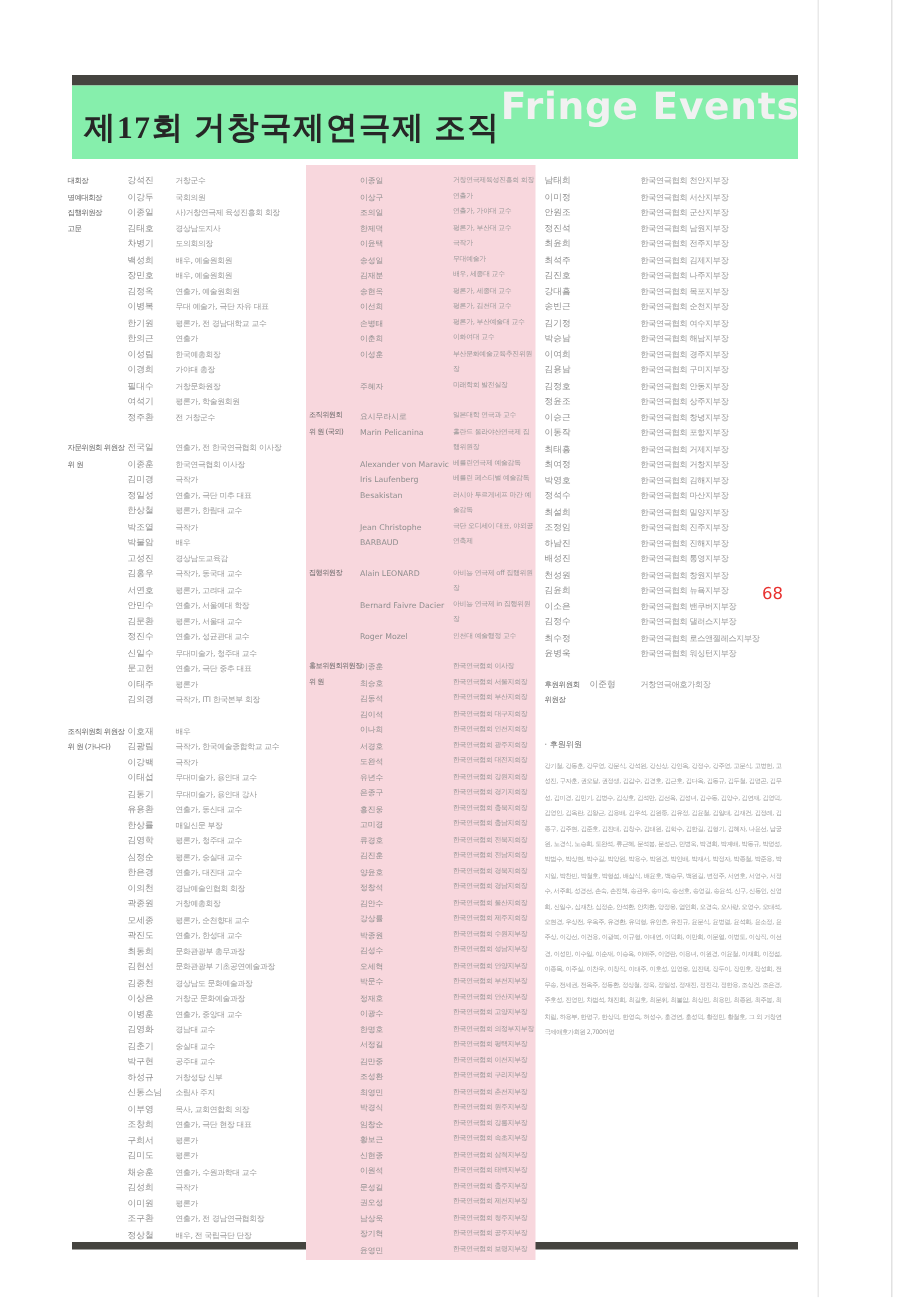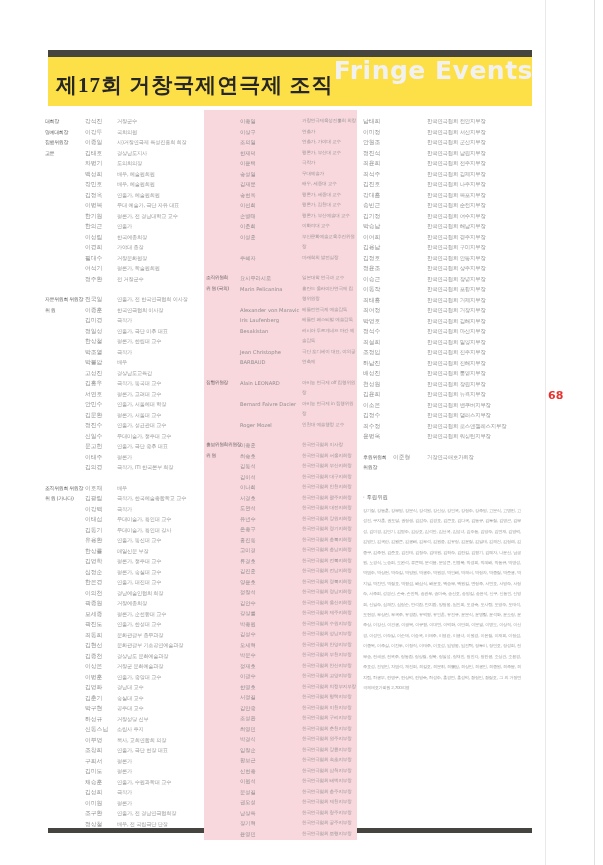--- a/index.html
+++ b/index.html
@@ -1,20 +1,20 @@
 <!DOCTYPE html>
 <html><head>
 <meta charset="utf-8">
 <style>
   html,body{margin:0;padding:0;background:#ffffff;}
   .page{position:relative;width:603px;height:865px;background:#fff;overflow:hidden;
         font-family:"DejaVu Sans","Liberation Sans",sans-serif;}
   
   .topbar{position:absolute;left:48px;top:50px;width:484px;height:7px;background:#45443f;}
-  .band{position:absolute;left:48px;top:57px;width:484px;height:49px;background:#fde047;}
+  .band{position:absolute;left:48px;top:57px;width:484px;height:49px;background:#86efac;}
   .title{position:absolute;left:8px;top:14px;margin:0;font-family:"Liberation Serif","DejaVu Serif",serif;
          font-size:21px;font-weight:600;letter-spacing:1px;color:#262626;white-space:nowrap;}
   .watermark{position:absolute;right:70px;top:56px;font-size:25px;font-weight:bold;color:#f1f1f1;
              letter-spacing:.5px;z-index:3;}
   
   .col{position:absolute;top:116px;}
   .col1{left:45px;width:161px;}
   .col2{left:206px;width:150px;z-index:2;}
   .col3{left:363px;width:158px;}
   .pinkpanel{position:absolute;left:204px;top:110px;width:153px;height:730px;background:#f8d7dd;z-index:1;}
@@ -31,21 +31,21 @@
   .col2 .ds{font-size:4.6px;letter-spacing:-.2px;}
   .col3 .nm{width:64px;font-size:5.8px;}
   .col3 .ds{font-size:5.4px;letter-spacing:-.2px;}
   .col3 .lbl{width:30px;font-size:5px;letter-spacing:-.3px;}
   .col3 .has-lbl .nm{width:34px;}
   
   .supporters{position:absolute;left:363px;top:492px;width:158px;z-index:2;}
   .sup-h{font-size:5.4px;color:#6a6a6a;line-height:10px;margin-bottom:4px;}
   .sup-t{margin:0;font-size:4.2px;letter-spacing:-.3px;line-height:10.4px;color:#9a9a9a;text-align:justify;}
   
-  .pagenum{position:absolute;left:548px;top:389px;font-size:11px;font-weight:bold;color:#e8312f;}
+  .pagenum{position:absolute;left:508px;top:389px;font-size:11px;font-weight:normal;color:#e8312f;}
   .bottombar{position:absolute;left:48px;top:828px;width:484px;height:5px;background:#45443f;}
   .edge1{position:absolute;left:545px;top:0;width:1px;height:865px;background:#e9e9e9;}
   .edge2{position:absolute;left:594px;top:0;width:1px;height:865px;background:#e2e2e2;}
 </style>
 </head>
 <body>
 
 <div class="page">
   <div class="topbar"></div>
   <div class="band">

